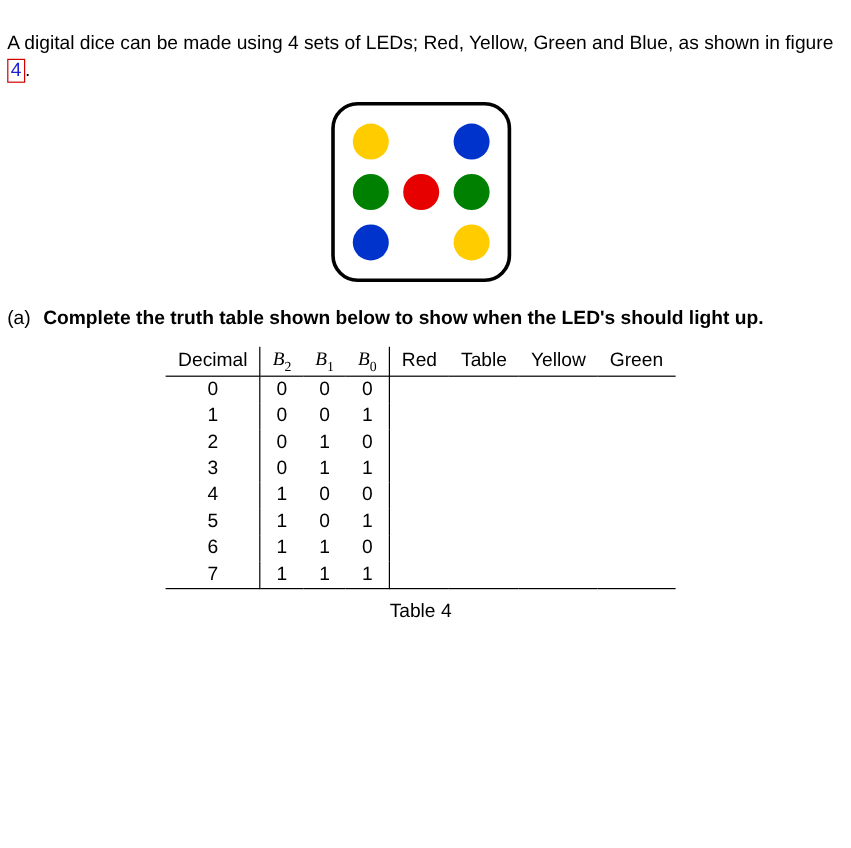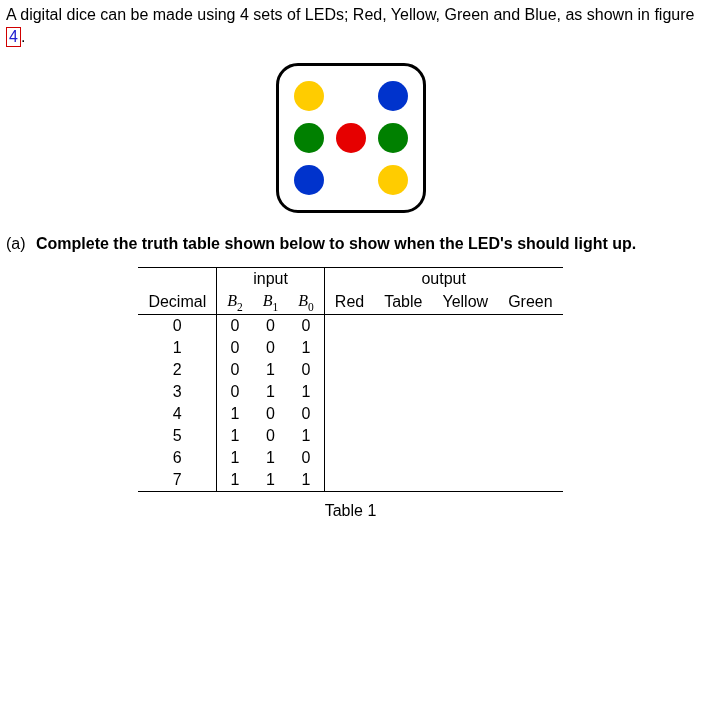--- a/index.html
+++ b/index.html
@@ -5,21 +5,21 @@
   html, body {
     margin: 0;
     padding: 0;
     background: #ffffff;
     font-family: Arial, Helvetica, sans-serif;
     font-size: 16px;
     color: #000;
   }
   .page {
     width: 709px;
-    padding: 4px 14px 20px 6px;
+    padding: 26px 14px 20px 6px;
     box-sizing: border-box;
   }
   .para {
     margin: 0 0 14px 0;
     line-height: 1.35;
   }
   .fig-ref {
     border: 1.5px solid #d00000;
     color: #2020d0;
     padding: 0 2px;
@@ -141,25 +141,20 @@
   </div>
 
   <div class="qa-row">
     <div class="qa-label">(a)</div>
     <div class="qa-text">Complete the truth table shown below to show when the LED's should light up.</div>
   </div>
 
   <div class="table-wrap">
     <table class="truth">
       <thead>
-        <tr class="rule-top">
-          <th></th>
-          <th colspan="3" class="sep-right">input</th>
-          <th colspan="4">output</th>
-        </tr>
         <tr class="rule-head">
           <th>Decimal</th>
           <th><span class="hdr-bit">B</span><span class="math-sub">2</span></th>
           <th><span class="hdr-bit">B</span><span class="math-sub">1</span></th>
           <th class="sep-right"><span class="hdr-bit">B</span><span class="math-sub">0</span></th>
           <th>Red</th>
           <th>Table</th>
           <th>Yellow</th>
           <th>Green</th>
         </tr>
@@ -241,15 +236,15 @@
             <td>1</td>
             <td class="sep-right">1</td>
             <td></td>
             <td></td>
             <td></td>
             <td></td>
           </tr>
         </tbody>
     </table>
   </div>
-  <div class="tab-caption">Table 1</div>
+  <div class="tab-caption">Table 4</div>
 
 </div>
 
 </body></html>

